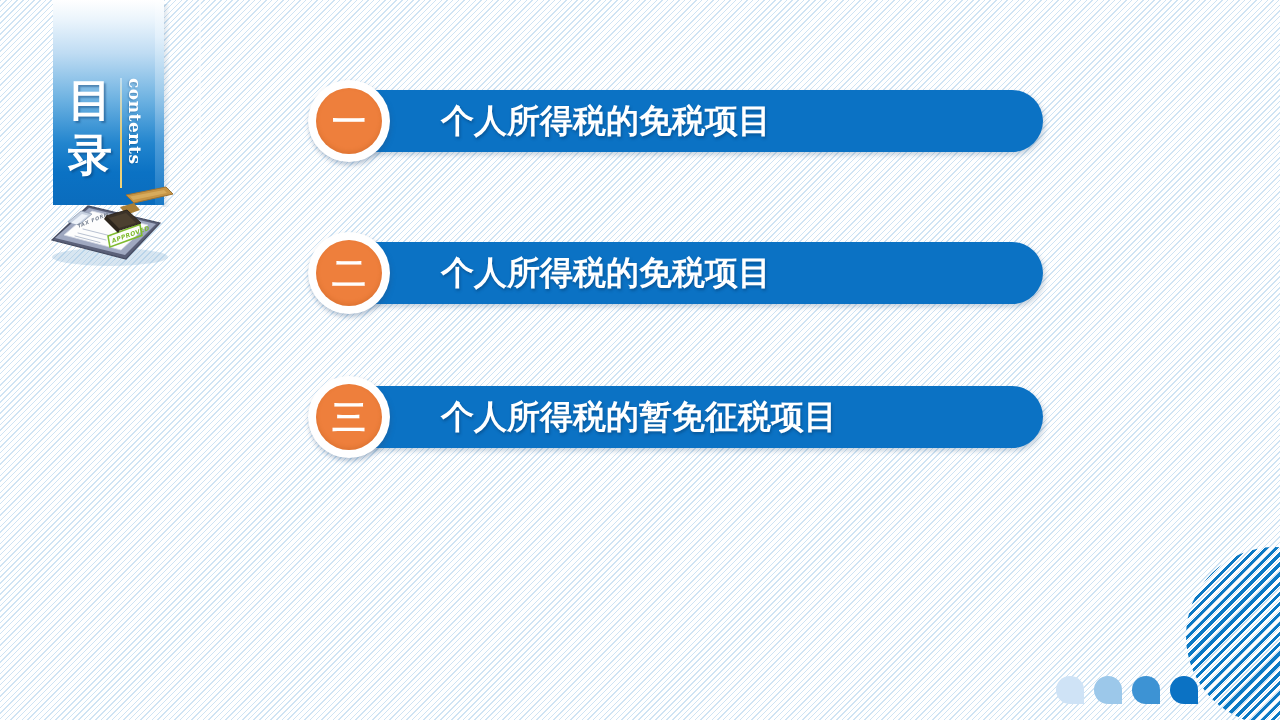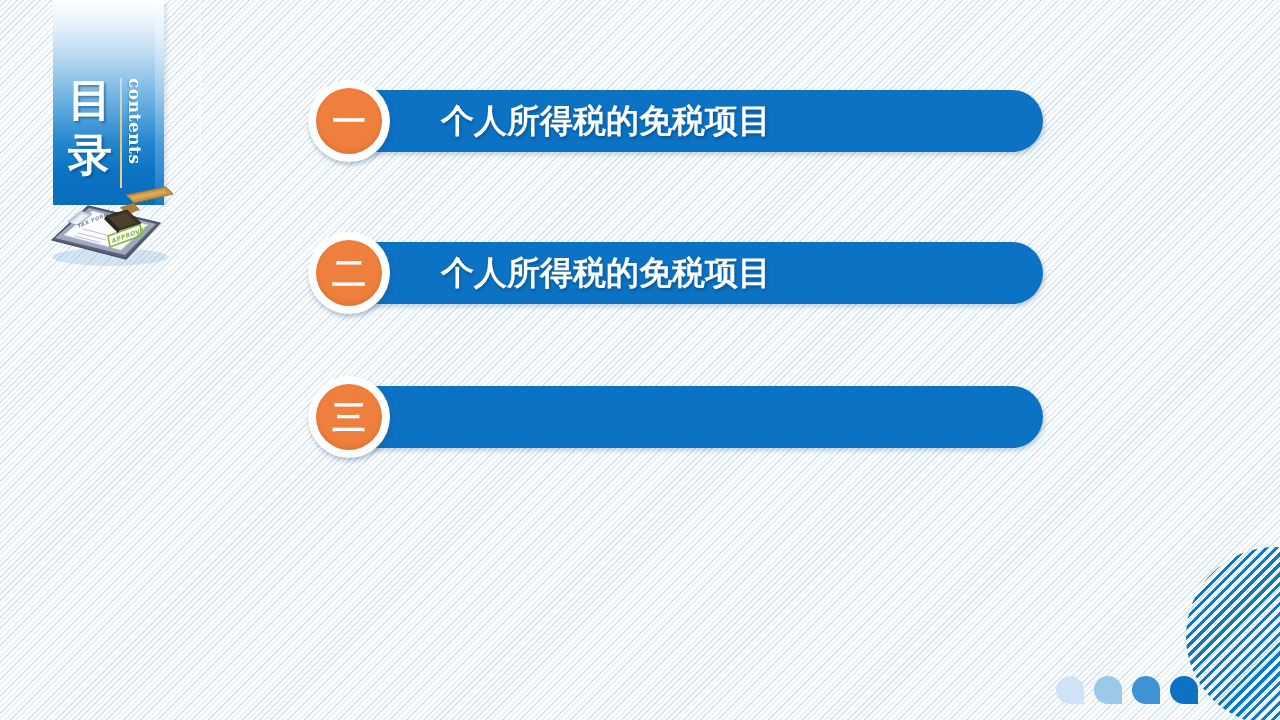--- a/index.html
+++ b/index.html
@@ -236,15 +236,16 @@
     <div class="badge">
       <div class="badge-inner">二</div>
     </div>
     <div class="bar-label">个人所得税的免税项目</div>
   </div>
 
   <div class="bar" style="top:386px;">
     <div class="badge">
       <div class="badge-inner">三</div>
     </div>
+    <div class="bar-label">个人所得税的暂免征税项目</div>
   </div>
 
 </div>
 
 </body></html>

